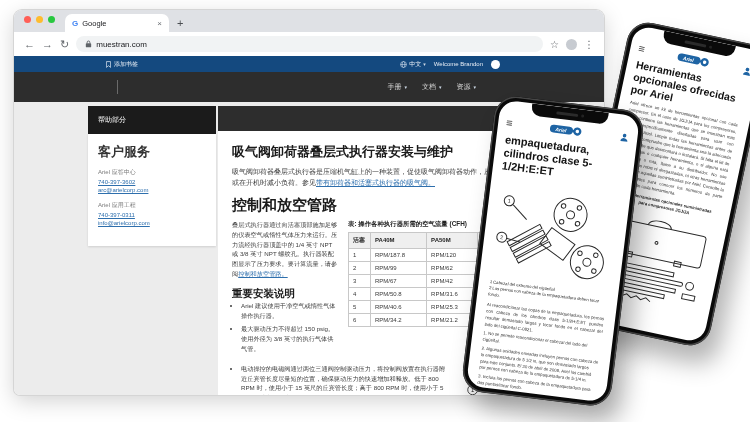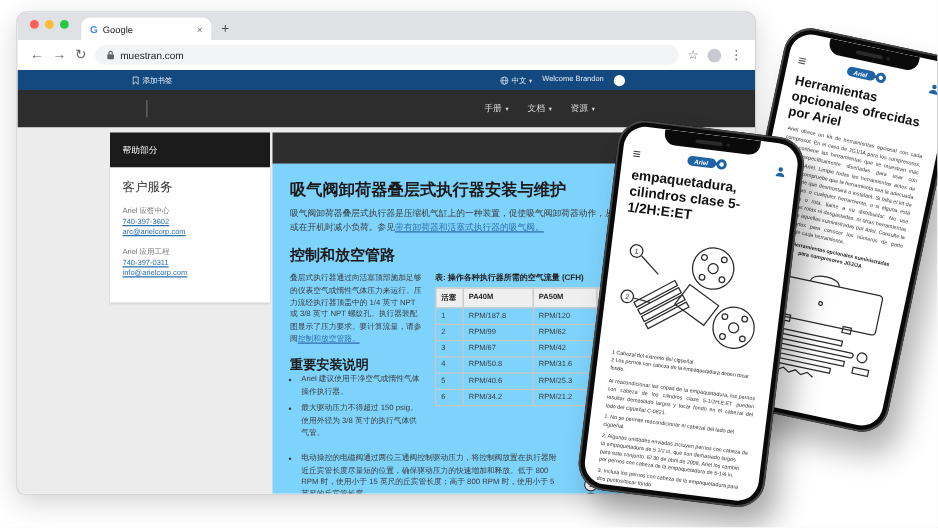--- a/index.html
+++ b/index.html
@@ -42,33 +42,33 @@
   .brand-section { color:#fff; font-size:11px; font-weight:bold; letter-spacing:1px; }
   .navmenus { margin-left:auto; margin-right:128px; display:flex; gap:15px; }
   .navmenu { display:flex; align-items:center; gap:3px; font-size:7px; color:#d8d8d8; }
 
   .pagebody { position:relative; height:293px; background:var(--page-gray,#ececec); }
 
   
   .sidebar { position:absolute; left:74px; top:4px; width:128px; }
   .sidebar-head { background:#1b1b1b; color:#fff; font-size:7px; padding:9px 10px; }
   .sidebar-body { background:#fff; padding:9px 10px 12px; box-shadow:0 1px 2px rgba(0,0,0,.12); }
-  .sb-section { font-size:10px; font-weight:normal; color:#333; margin-bottom:7px; }
+  .sb-section { font-size:13px; font-weight:bold; color:#333; margin-bottom:7px; }
   .contact { margin-bottom:8px; }
   .contact-name { font-size:6px; color:#7a7a7a; margin-bottom:2px; }
   .contact a, .contact .lnk { display:block; font-size:6px; color:var(--link-blue,#2e6fad); text-decoration:underline; margin-bottom:2px; }
 
   
   .content { position:absolute; left:204px; top:4px; width:377px; bottom:0; }
   .content-toolbar { height:25px; background:var(--header-dark,#2d2d2d); display:flex; align-items:center;
     justify-content:flex-end; gap:7px; padding:0 10px; color:#e3e3e3; font-size:7px; }
-  .article { background:#7dd3fc; height:264px; overflow:hidden; padding:12px 14px 0; }
+  .article { background:#ffffff; height:264px; overflow:hidden; padding:12px 14px 0; }
   .article h1 { font-size:13px; color:#1a1a1a; margin-bottom:6px; }
   .article .intro { font-size:7px; line-height:1.55; color:#3c3c3c; margin-bottom:7px; }
-  .article h2 { font-size:12px; color:#1a1a1a; margin:2px 0 5px; font-weight:bold; }
+  .article h2 { font-size:15px; color:#1a1a1a; margin:2px 0 5px; font-weight:bold; }
   .article a.inline { color:var(--link-blue,#2e6fad); text-decoration:underline; }
   .cols { display:flex; gap:10px; }
   .leftcol { width:106px; flex:none; }
   .leftcol .sect-text { font-size:6.2px; line-height:1.6; color:#3c3c3c; }
   .h2-sm { font-size:10.5px; font-weight:bold; color:#1a1a1a; margin:8px 0 0; }
   ul.bul { list-style:disc; padding-left:9px; }
   ul.bul li { font-size:6.2px; line-height:1.55; color:#3c3c3c; margin-bottom:4px; }
   .tablecol { flex:1; }
   .tbl-caption { font-size:6.4px; font-weight:bold; color:#222; margin-bottom:3px; }
   table.flow { width:100%; border-collapse:collapse; }

